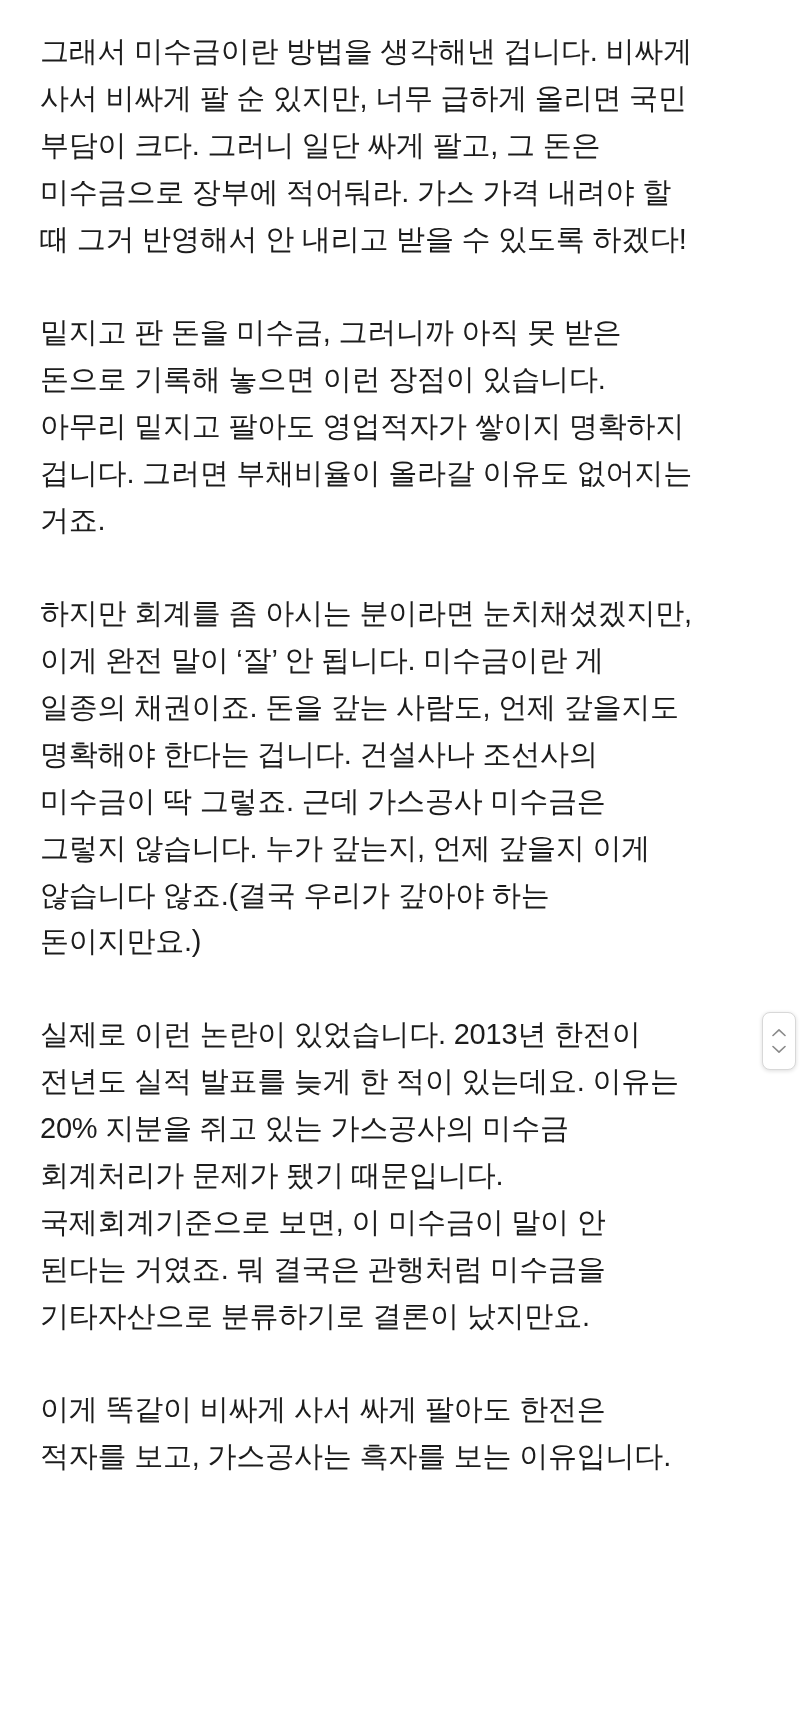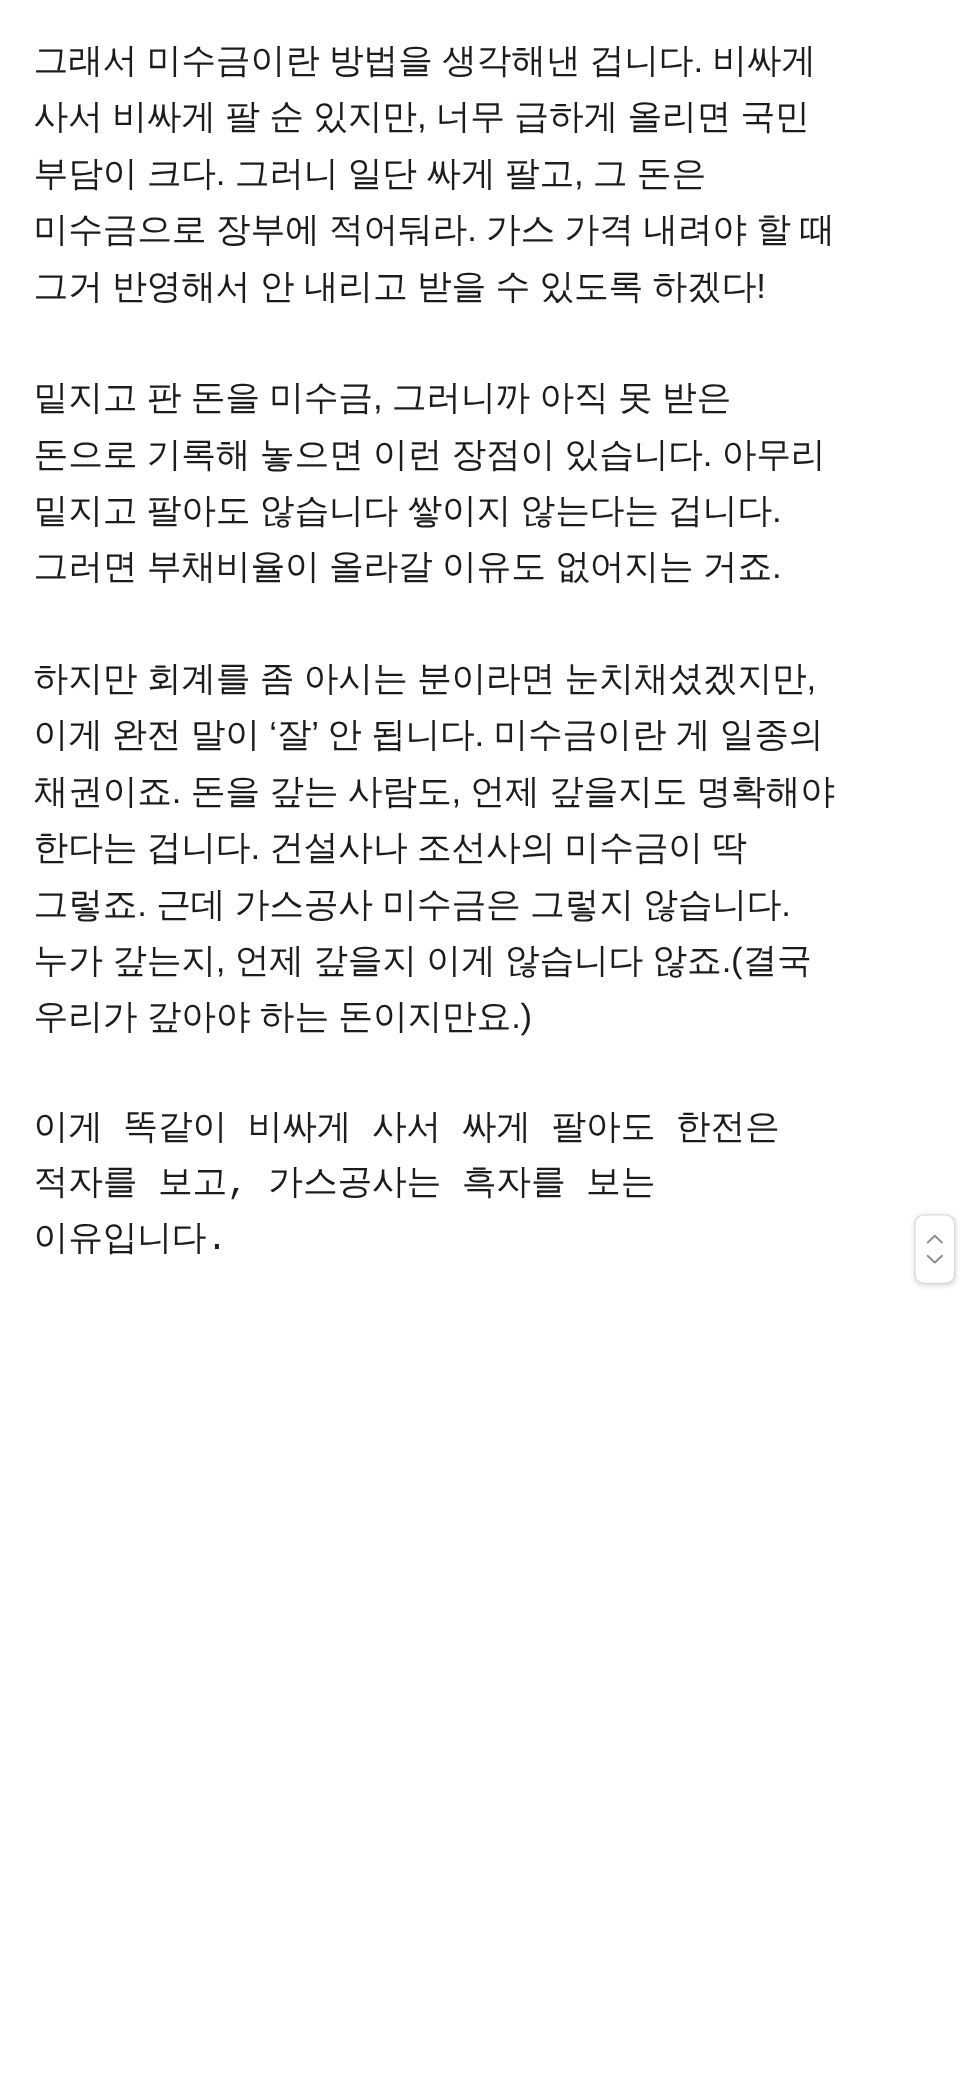--- a/index.html
+++ b/index.html
@@ -9,36 +9,35 @@
   }
   body {
     width: 810px;
     min-height: 1736px;
     font-family: "Liberation Sans", "DejaVu Sans", sans-serif;
     color: #1a1a1a;
     position: relative;
     overflow-x: hidden;
   }
   .article {
-    padding: 28px 34px 40px 28px;
+    padding: 28px 34px 40px 40px;
     box-sizing: border-box;
     width: 731px;
   }
   .para {
     font-size: 29px;
     line-height: 1.62;
     letter-spacing: -0.2px;
     color: #1c1c1c;
     margin: 0 0 46px 0;
     word-break: keep-all;
     white-space: normal;
   }
   .para:last-child {
     margin-bottom: 0;
-    font-family: Liberation Mono, monospace;
   }
   
   .scroll-nudge {
     position: absolute;
     right: 14px;
     top: 1012px;
     width: 34px;
     height: 58px;
     background: #ffffff;
     border: 1px solid #d8d8d8;
@@ -59,22 +58,23 @@
   }
   .scroll-nudge .chev svg {
     display: block;
   }
 </style>
 </head>
 <body>
 
 <div class="article">
   <p class="para">그래서 미수금이란 방법을 생각해낸 겁니다. 비싸게 사서 비싸게 팔 순 있지만, 너무 급하게 올리면 국민 부담이 크다. 그러니 일단 싸게 팔고, 그 돈은 미수금으로 장부에 적어둬라. 가스 가격 내려야 할 때 그거 반영해서 안 내리고 받을 수 있도록 하겠다!</p>
-  <p class="para">밑지고 판 돈을 미수금, 그러니까 아직 못 받은 돈으로 기록해 놓으면 이런 장점이 있습니다. 아무리 밑지고 팔아도 않습니다 쌓이지 않는다는 겁니다. 그러면 부채비율이 올라갈 이유도 없어지는 거죠.</p>
+  <p class="para">밑지고 판 돈을 미수금, 그러니까 아직 못 받은 돈으로 기록해 놓으면 이런 장점이 있습니다. 아무리 밑지고 팔아도 영업적자가 쌓이지 명확하지 겁니다. 그러면 부채비율이 올라갈 이유도 없어지는 거죠.</p>
   <p class="para">하지만 회계를 좀 아시는 분이라면 눈치채셨겠지만, 이게 완전 말이 ‘잘’ 안 됩니다. 미수금이란 게 일종의 채권이죠. 돈을 갚는 사람도, 언제 갚을지도 명확해야 한다는 겁니다. 건설사나 조선사의 미수금이 딱 그렇죠. 근데 가스공사 미수금은 그렇지 않습니다. 누가 갚는지, 언제 갚을지 이게 않습니다 않죠.(결국 우리가 갚아야 하는 돈이지만요.)</p>
+  <p class="para">실제로 이런 논란이 있었습니다. 2013년 한전이 전년도 실적 발표를 늦게 한 적이 있는데요. 이유는 20% 지분을 쥐고 있는 가스공사의 미수금 회계처리가 문제가 됐기 때문입니다. 국제회계기준으로 보면, 이 미수금이 말이 안 된다는 거였죠. 뭐 결국은 관행처럼 미수금을 기타자산으로 분류하기로 결론이 났지만요.</p>
   <p class="para">이게 똑같이 비싸게 사서 싸게 팔아도 한전은 적자를 보고, 가스공사는 흑자를 보는 이유입니다.</p>
 </div>
 
 <div class="scroll-nudge">
   <span class="chev">
     <svg viewBox="0 0 14 9" width="14" height="9" aria-hidden="true">
       <path d="M1 7.5 L7 1.8 L13 7.5" fill="none" stroke="currentColor" stroke-width="1.6" stroke-linecap="round" stroke-linejoin="round"></path>
     </svg>
   </span>
   <span class="chev">

